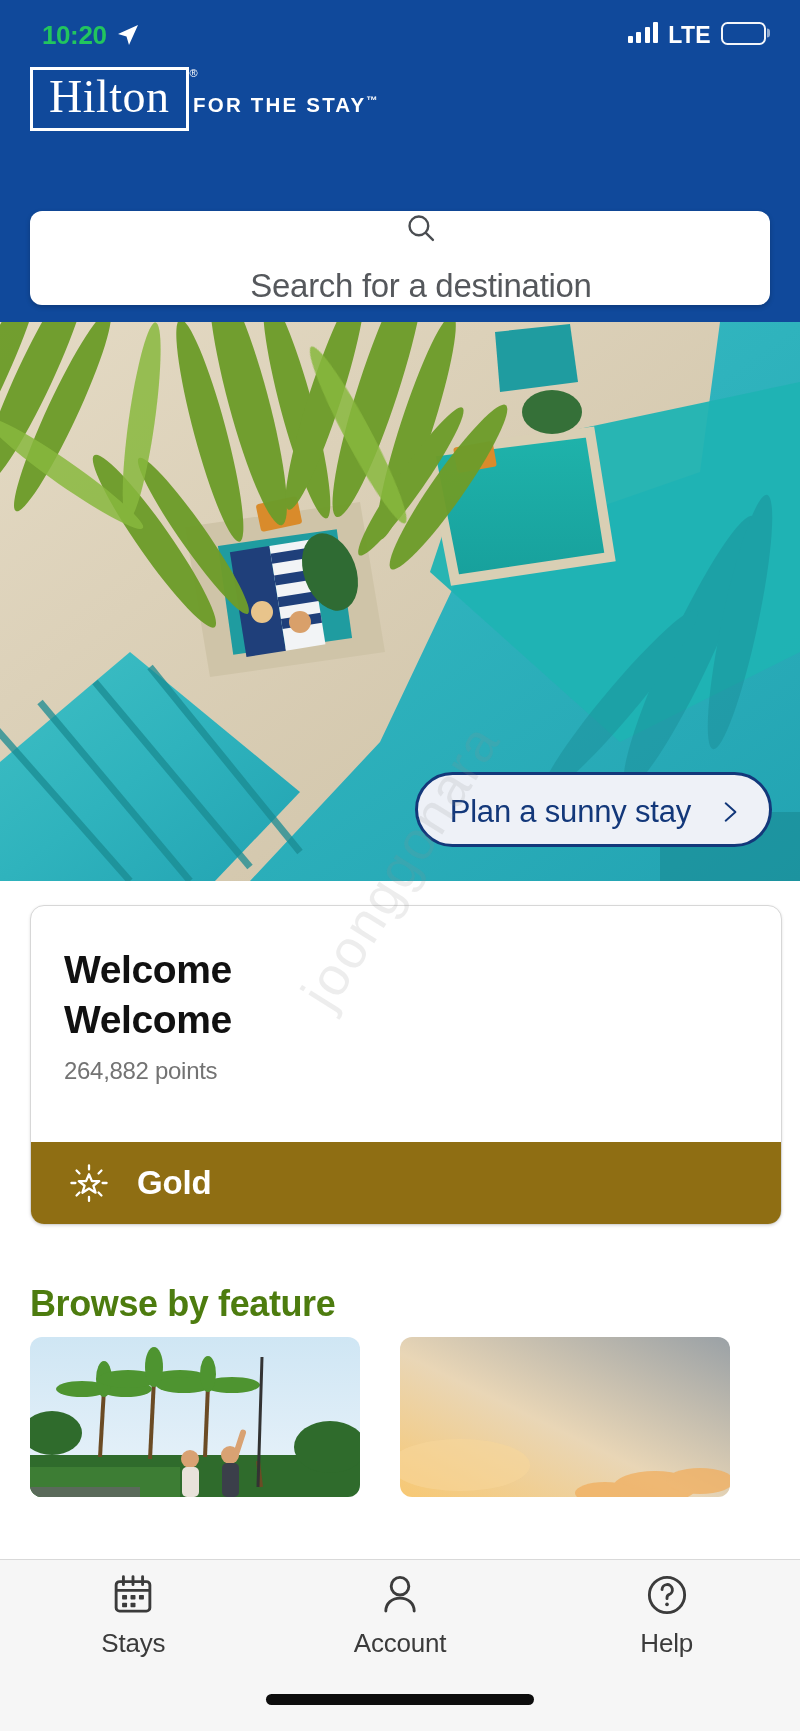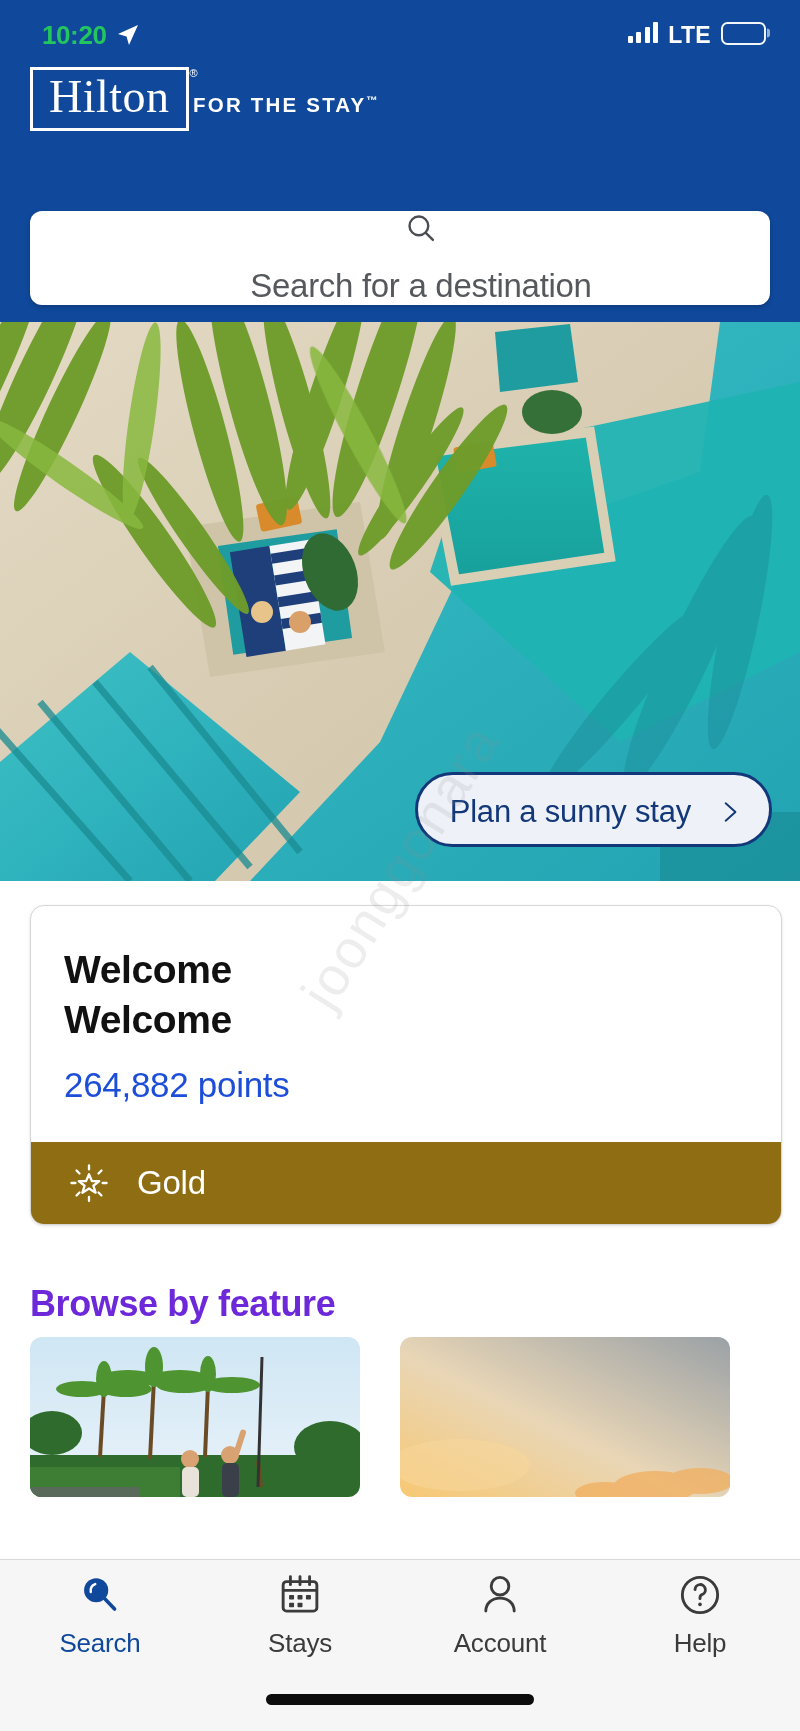--- a/index.html
+++ b/index.html
@@ -101,35 +101,35 @@
     position:absolute; top:905px; left:30px; width:752px; height:320px;
     background:#fff; border:1.5px solid #d7d7d7; border-radius:14px;
     overflow:hidden; box-shadow:0 1px 3px rgba(0,0,0,.12);
   }
   .member-body { padding:39px 0 0 33px; }
   .welcome-line {
     font-size:39px; font-weight:bold; color:#111; line-height:1.28;
     letter-spacing:-0.4px;
   }
   .points {
-    margin-top:20px; font-size:35px; color:#1d4ed8; letter-spacing:-0.3px;
+    margin-top:12px; font-size:24px; color:#737373; letter-spacing:-0.3px;
   }
   .tier {
     position:absolute; left:0; bottom:0; width:100%; height:82px;
     background:#8f6e13; display:flex; align-items:center;
     padding-left:36px; gap:26px;
   }
   .tier-label {
-    color:#fff; font-size:33px; font-weight:normal; letter-spacing:-0.2px;
+    color:#fff; font-size:33px; font-weight:bold; letter-spacing:-0.2px;
   }
 
   
   .browse-title {
     position:absolute; top:1283px; left:30px;
-    font-size:36px; font-weight:bold; color:#6d28d9; letter-spacing:-0.4px;
+    font-size:36px; font-weight:bold; color:#4d7c0f; letter-spacing:-0.4px;
   }
   .feature-row {
     position:absolute; top:1337px; left:30px;
     width:770px; height:160px; display:flex; gap:40px; overflow:hidden;
   }
   .feature-card {
     width:330px; height:160px; border-radius:12px; overflow:hidden;
     flex:0 0 auto;
   }
 
@@ -409,28 +409,20 @@
           <ellipse cx="300" cy="144" rx="34" ry="13"></ellipse>
         <ellipse cx="205" cy="156" rx="30" ry="11"></ellipse>
       </g>
       <ellipse cx="60" cy="128" rx="70" ry="26" fill="#f8d79a" opacity=".55"></ellipse>
     </svg>
   </div>
 </div>
 
 <div class="tabbar">
   <div class="tabs">
-    <div class="tab active">
-      <svg width="46" height="46" viewBox="0 0 24 24">
-        <circle cx="10" cy="9.5" r="6.3" fill="#10499B"></circle>
-        <path d="M9.5 6.3a3.4 3.4 0 0 0-2.3 4.1" stroke="#ffffff" stroke-width="1.3" fill="none" stroke-linecap="round"></path>
-        <line x1="14.5" y1="14" x2="19.6" y2="19.3" stroke="#10499B" stroke-width="1.9" stroke-linecap="round"></line>
-      </svg>
-      <span class="tab-label">Search</span>
-    </div>
     <div class="tab">
       <svg width="46" height="46" viewBox="0 0 24 24" fill="none" stroke="#3b3b3b" stroke-width="1.5">
         <rect x="3.2" y="5" width="17.6" height="15.4" rx="1.8"></rect>
         <line x1="3.2" y1="9.6" x2="20.8" y2="9.6"></line>
         <line x1="7" y1="2.5" x2="7" y2="6.6" stroke-linecap="round"></line>
         <line x1="12" y1="2.5" x2="12" y2="6.6" stroke-linecap="round"></line>
         <line x1="17" y1="2.5" x2="17" y2="6.6" stroke-linecap="round"></line>
         <g fill="#3b3b3b" stroke="none">
           <rect x="6.3" y="12" width="2.6" height="2.4" rx="0.4"></rect>
           <rect x="10.7" y="12" width="2.6" height="2.4" rx="0.4"></rect>

